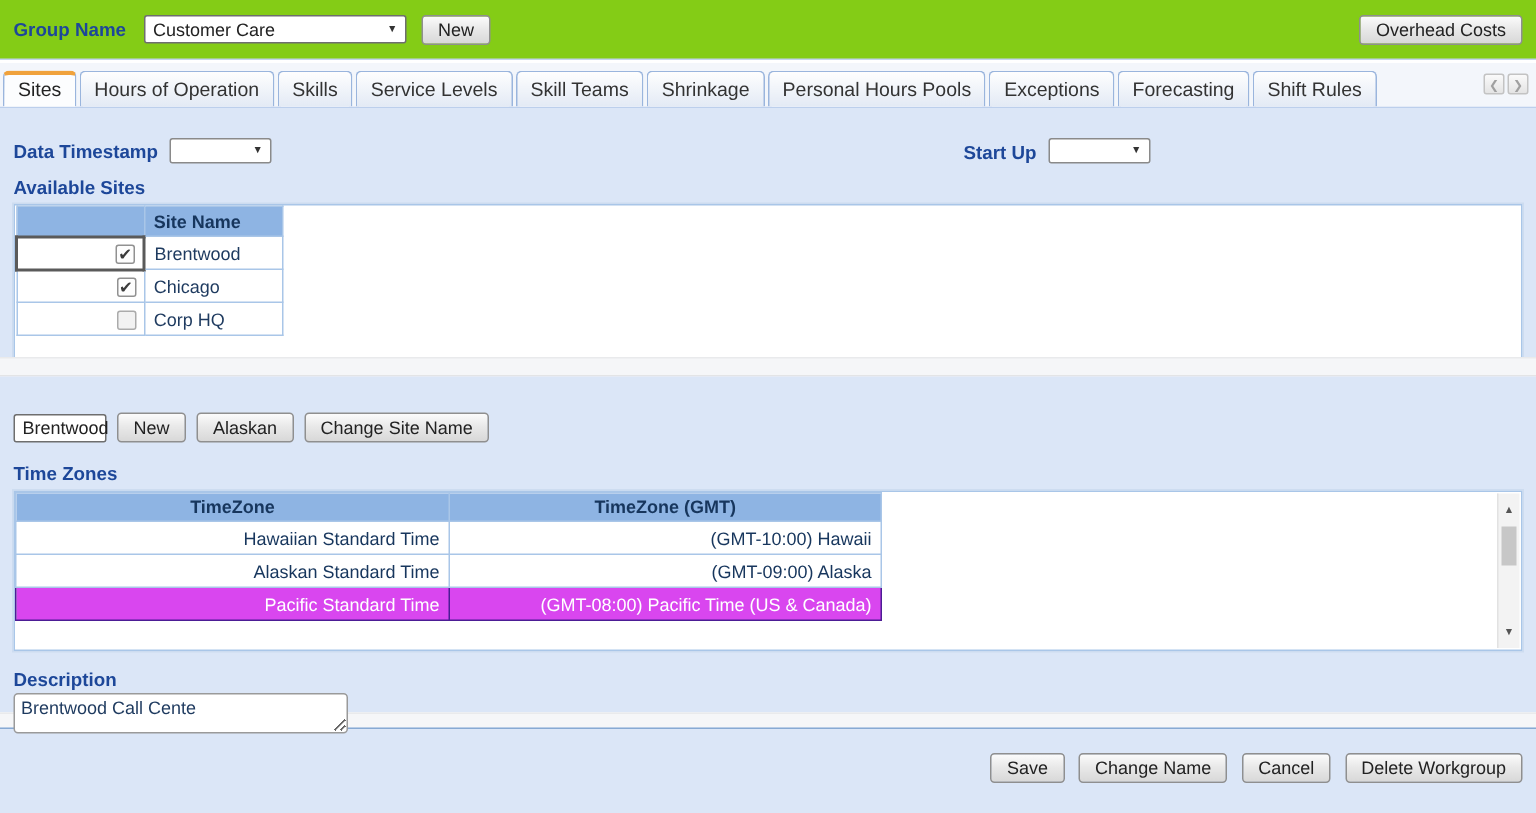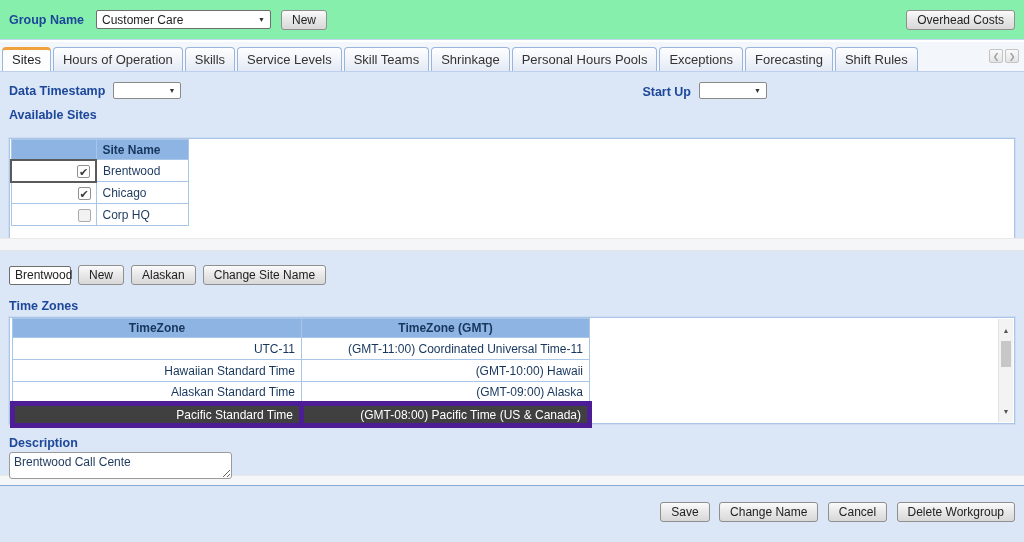--- a/index.html
+++ b/index.html
@@ -1,20 +1,20 @@
 <!DOCTYPE html>
 <html><head>
 <meta charset="utf-8">
 <style>
   * { margin:0; padding:0; box-sizing:border-box; }
   html,body { width:1024px; height:542px; overflow:hidden; background:#fff;
     font-family:"Liberation Sans", sans-serif; font-size:12px; }
 
   
-  .topbar { height:40px; background:#86efac; display:flex; align-items:center;
+  .topbar { height:40px; background:#84cc16; display:flex; align-items:center;
     padding:0 9px; margin-bottom:2px; border-bottom:1px solid #c3d4ee; }
   .blue-label { color:#1d4799; font-weight:bold; font-size:12.5px; }
   .dropdown { background:#fff; border:1px solid #6e6e6e; border-radius:2px; height:19px;
     display:inline-flex; align-items:center; justify-content:space-between;
     padding:0 5px; font-size:12px; color:#222; cursor:pointer; }
   .dd-arrow { font-size:7px; color:#333; margin-left:6px; }
   .dd-group { width:175px; margin-left:12px; }
   .dd-small { width:68px; height:17px; border:1px solid #8a8a8a; margin-left:8px; }
   .dd-site  { width:62px; }
   .btn { background:linear-gradient(#fbfbfb,#e9e9e9 45%,#d8d8d8); border:1px solid #8f8f8f;
@@ -29,27 +29,27 @@
   .tab { padding:4px 9px 4px; border:1px solid #9ab5dd; border-bottom:none;
     border-radius:4px 4px 0 0; background:linear-gradient(#fefefe,#e3eaf5);
     margin-right:2px; color:#333; cursor:pointer; white-space:nowrap; font-size:13px; }
   .tab.active { background:#fcfdfe; border-top:3px solid #f0a23c; padding-top:2px; color:#222; }
   .tab-scroll { position:absolute; right:5px; top:7px; display:flex; gap:2px; }
   .sbtn { width:14px; height:14px; display:flex; align-items:center; justify-content:center;
     font-size:8px; color:#a0a0a0; background:linear-gradient(#fafafa,#e4e4e4);
     border:1px solid #c3c3c3; border-radius:2px; cursor:pointer; }
 
   
-  .section { background:#dbe6f7; padding:10px 9px; }
+  .section { background:#dbe6f7; padding:20px 9px; }
   .sec-sites { height:167px; border-top:1px solid #bccfec; }
   .filters { display:flex; align-items:center; margin-bottom:9px; }
   .startup-wrap { margin-left:auto; margin-right:248px; display:flex; align-items:flex-end; }
 
   .panel { background:#fff; border:1px solid #a9c6e8; box-shadow:0 0 0 1px #cddcf0; }
-  .sites-panel { height:108px; margin-top:16px; }
+  .sites-panel { height:108px; margin-top:4px; }
   table { border-collapse:collapse; }
   .grid td, .grid th { border:1px solid #a9c6e8; font-size:12px; }
   .grid th { background:#8eb4e3; color:#17365d; font-weight:600; height:20px; }
   .sites-grid th:first-child { width:85px; }
   .sites-grid th:last-child  { width:92px; text-align:left; padding-left:6px; }
   .sites-grid td { height:22px; background:#fff; color:#1e3a5f; }
   .cell-check { text-align:right; padding-right:5px; }
   .cell-check.focused { border:2px solid #5a5a5a; }
   .cell-name { padding-left:6px; }
   .checkbox { display:inline-block; width:13px; height:13px; border:1px solid #919191;
@@ -61,21 +61,21 @@
     border-bottom:1px solid #e3e4e6; }
 
   .sec-detail { height:224px; }
   .toolbar { display:flex; align-items:center; gap:7px; margin-top:4px; }
   .tz-title { margin-top:14px; }
   .tz-panel { height:107px; margin-top:4px; position:relative; }
   .tz-grid th { height:19px; font-weight:600;margin-left:28px; }
   .tz-grid td { height:22px; text-align:right; padding-right:6px; color:#17365d; background:#fff; }
   .tz-grid .c1 { width:289px; }
   .tz-grid .c2 { width:288px; }
-  .tz-grid tr.selected td { background:#404040; color:#fff; border:5px solid #4c1d95; }
+  .tz-grid tr.selected td { background:#d946ef; color:#fff; border:1px solid #4c1d95; }
 
   
   .vscroll { position:absolute; top:1px; bottom:1px; right:1px; width:15px;
     background:#f3f3f3; border-left:1px solid #e2e2e2; }
   .vs-arrow { position:absolute; left:0; width:100%; height:14px; display:flex;
     align-items:center; justify-content:center; font-size:7px; color:#555; cursor:pointer; }
   .vs-up { top:4px; }  .vs-down { bottom:4px; }
   .vs-thumb { position:absolute; left:2px; right:2px; top:22px; height:26px;
     background:#c7c7c7; cursor:pointer; }
 
@@ -186,24 +186,20 @@
   </div>
 
   <div class="panel tz-panel">
     <table class="grid tz-grid">
       <tbody>
           <tr>
         <th class="c1">TimeZone</th>
         <th class="c2">TimeZone (GMT)</th>
       </tr>
       <tr>
-        <td>UTC-11</td>
-        <td>(GMT-11:00) Coordinated Universal Time-11</td>
-      </tr>
-      <tr>
         <td>Hawaiian Standard Time</td>
         <td>(GMT-10:00) Hawaii</td>
       </tr>
       <tr>
         <td>Alaskan Standard Time</td>
         <td>(GMT-09:00) Alaska</td>
       </tr>
       <tr class="selected">
         <td>Pacific Standard Time</td>
         <td>(GMT-08:00) Pacific Time (US &amp; Canada)</td>

